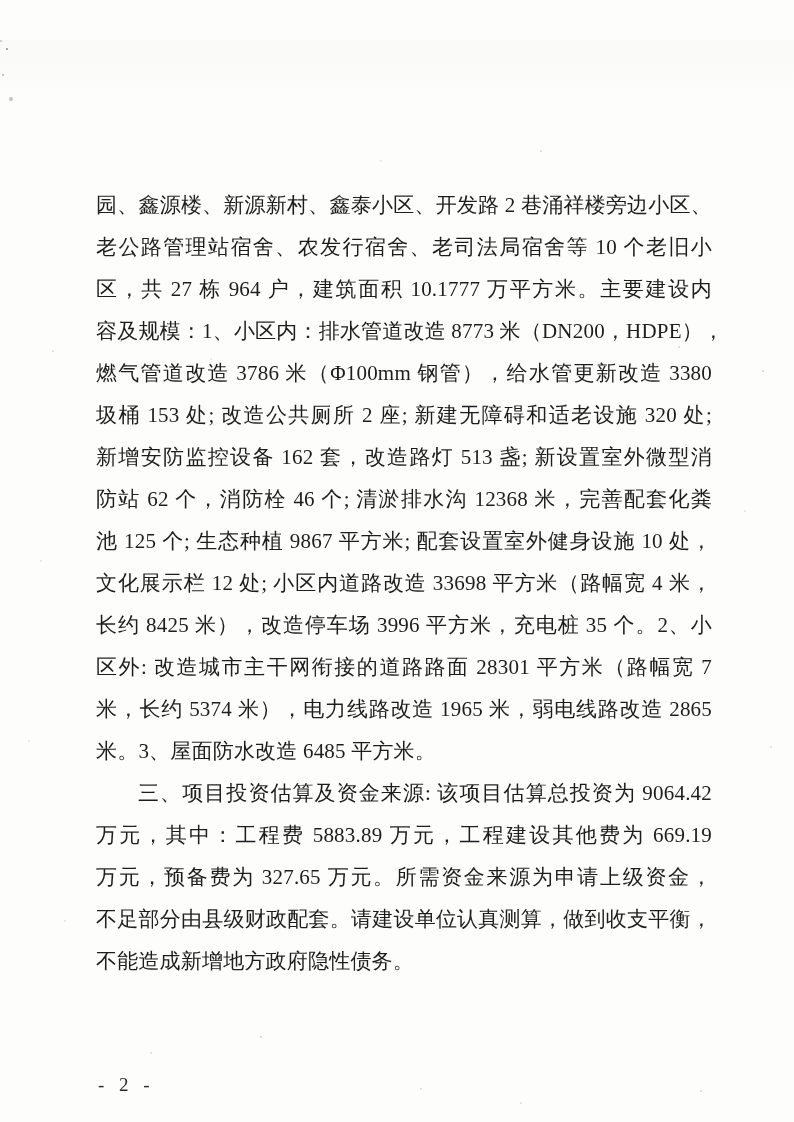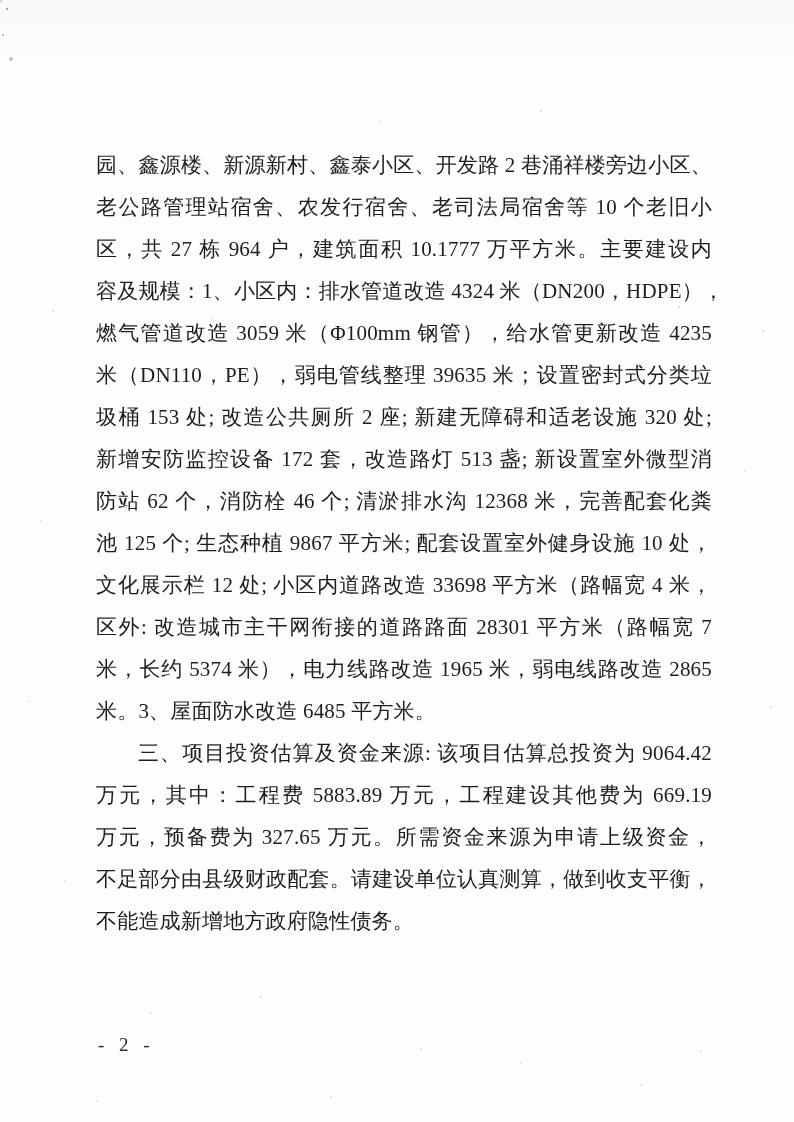--- a/index.html
+++ b/index.html
@@ -13,20 +13,21 @@
     overflow: hidden;
     background: var(--paper, #fdfdfc);
     font-family: "Liberation Serif", "DejaVu Serif", serif;
   }
   .page {
     position: absolute;
     inset: 0;
     background:
       linear-gradient(180deg, rgba(0,0,0,0.015) 0%, rgba(0,0,0,0) 6%),
       var(--paper, #fdfdfc);
+    margin-top: 40px;
   }
   .textblock {
     position: absolute;
     left: 96px;
     top: 144px;
     width: 616px;
     color: var(--ink, #1d1d1d);
     font-size: 21px;
     letter-spacing: 0.2px;
   }
@@ -93,28 +94,28 @@
 </head>
 <body>
 
 <div class="page">
   <div class="noise"></div>
 
   <div class="textblock">
     <div class="line">园、鑫源楼、新源新村、鑫泰小区、开发路 2 巷涌祥楼旁边小区、</div>
     <div class="line">老公路管理站宿舍、农发行宿舍、老司法局宿舍等 10 个老旧小</div>
     <div class="line">区，共 27 栋 964 户，建筑面积 10.1777 万平方米。主要建设内</div>
-    <div class="line">容及规模：1、小区内：排水管道改造 4324 米（DN200，HDPE），</div>
-    <div class="line">燃气管道改造 3059 米（Φ100mm 钢管），给水管更新改造 4235</div>
-    <div class="line">米（DN110，PE），弱电管线整理 39635 米；设置密封式分类垃</div>
+    <div class="line">容及规模：1、小区内：排水管道改造 8773 米（DN200，HDPE），</div>
+    <div class="line">燃气管道改造 3786 米（Φ100mm 钢管），给水管更新改造 3380</div>
     <div class="line">圾桶 153 处; 改造公共厕所 2 座; 新建无障碍和适老设施 320 处;</div>
-    <div class="line">新增安防监控设备 172 套，改造路灯 513 盏; 新设置室外微型消</div>
+    <div class="line">新增安防监控设备 162 套，改造路灯 513 盏; 新设置室外微型消</div>
     <div class="line">防站 62 个，消防栓 46 个; 清淤排水沟 12368 米，完善配套化粪</div>
     <div class="line">池 125 个; 生态种植 9867 平方米; 配套设置室外健身设施 10 处，</div>
     <div class="line">文化展示栏 12 处; 小区内道路改造 33698 平方米（路幅宽 4 米，</div>
+    <div class="line">长约 8425 米），改造停车场 3996 平方米，充电桩 35 个。2、小</div>
     <div class="line">区外: 改造城市主干网衔接的道路路面 28301 平方米（路幅宽 7</div>
     <div class="line">米，长约 5374 米），电力线路改造 1965 米，弱电线路改造 2865</div>
     <div class="line para-end">米。3、屋面防水改造 6485 平方米。</div>
     <div class="line indent">三、项目投资估算及资金来源: 该项目估算总投资为 9064.42</div>
     <div class="line">万元，其中：工程费 5883.89 万元，工程建设其他费为 669.19</div>
     <div class="line">万元，预备费为 327.65 万元。所需资金来源为申请上级资金，</div>
     <div class="line">不足部分由县级财政配套。请建设单位认真测算，做到收支平衡，</div>
     <div class="line para-end">不能造成新增地方政府隐性债务。</div>
   </div>
 

